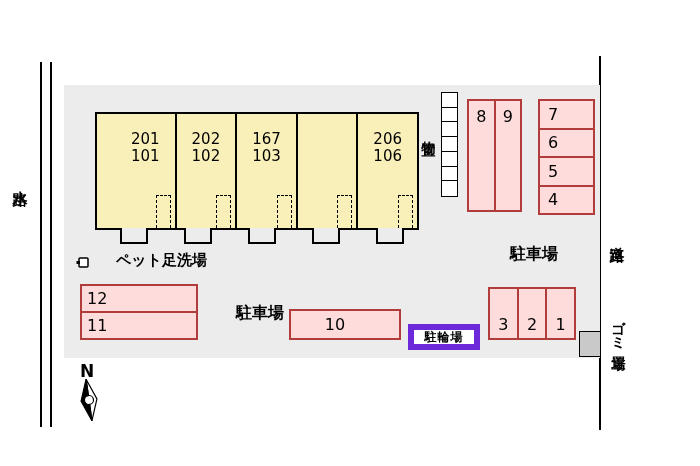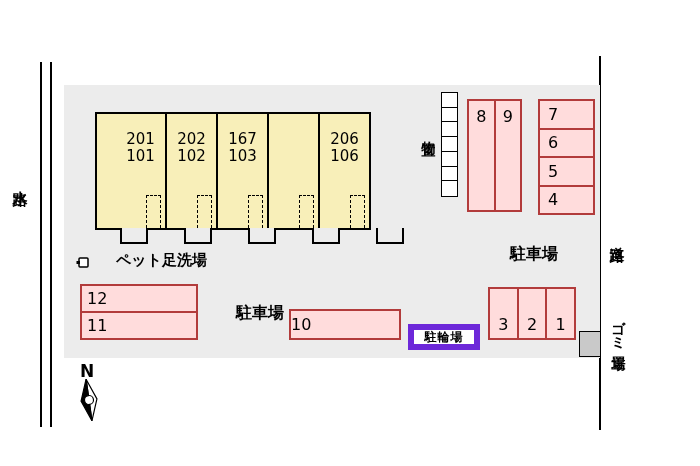--- a/index.html
+++ b/index.html
@@ -17,21 +17,21 @@
   .vtext { position:absolute; writing-mode:vertical-rl; text-orientation:upright; font-weight:bold; font-size:15px; letter-spacing:1px; line-height:1; }
   .waterway-label { left:12px; top:179px; }
   .road-label { left:609px; top:235px; }
   .garbage-label { left:612px; top:311px; font-size:14px; }
   .storage-label { left:422px; top:130px; font-size:14px; letter-spacing:2px; }
 
   
   .site { position:absolute; left:64px; top:85px; width:536px; height:273px; background:#ececec; }
 
   
-  .building { position:absolute; left:95px; top:112px; width:276px; height:118px; border:2px solid #000; background:#f8efb9; display:flex;padding-left:19px; }
+  .building { position:absolute; left:95px; top:112px; width:324px; height:118px; border:2px solid #000; background:#f8efb9; display:flex;padding-left:19px; }
   .unit { flex:1; position:relative; border-right:2px solid #000; }
   .unit:last-child { border-right:none;border-radius:6px; }
   .unit-label { text-align:center; margin-top:17px; font-size:15px; line-height:1.15; }
   .genkan { position:absolute; right:4px; bottom:0; width:15px; height:33px; border:1.5px dashed #000; border-bottom:none; }
   .step { position:absolute; top:228px; width:28px; height:16px; background:#ececec; border:2px solid #000; border-top:none; }
   .step-0 { left:120px; } .step-1 { left:184px; } .step-2 { left:248px; } .step-3 { left:312px; } .step-4 { left:376px; }
 
   
   .storage-stack { position:absolute; left:441px; top:92px; width:17px; height:105px; background:#fff; border:1.5px solid #000; display:grid; grid-template-rows:repeat(7,1fr); }
   .storage-cell { border-bottom:1px solid #000; }
@@ -41,21 +41,21 @@
   .stall-group { position:absolute; border:2px solid #b23b3b; background:#ffdcdc; display:flex; font-size:16px; }
   .group-89 { left:467px; top:99px; width:55px; height:113px; flex-direction:row; }
   .group-89 .stall { flex:1; display:flex; justify-content:center; padding-top:6px; }
   .group-89 .stall + .stall { border-left:2px solid #b23b3b; }
   .group-7654 { left:538px; top:99px; width:57px; height:116px; flex-direction:column; }
   .group-7654 .stall { flex:1; display:flex; align-items:center; padding-left:8px; }
   .group-7654 .stall + .stall { border-top:2px solid #b23b3b; }
   .group-1211 { left:80px; top:284px; width:118px; height:56px; flex-direction:column; }
   .group-1211 .stall { flex:1; display:flex; align-items:center; padding-left:5px; }
   .group-1211 .stall + .stall { border-top:2px solid #b23b3b; }
-  .group-10 { left:289px; top:309px; width:112px; height:31px; align-items:center; justify-content:flex-start; padding-right:20px; }
+  .group-10 { left:289px; top:309px; width:112px; height:31px; align-items:center; justify-content:center; padding-right:20px; }
   .group-321 { left:488px; top:287px; width:88px; height:53px; flex-direction:row; }
   .group-321 .stall { flex:1; display:flex; align-items:flex-end; justify-content:center; padding-bottom:4px; }
   .group-321 .stall + .stall { border-left:2px solid #b23b3b; }
 
   
   .htext { position:absolute; font-weight:bold; font-size:16px; line-height:1;margin-left:23px; }
   .parking-upper { left:487px; top:246px; }
   .parking-lower { left:213px; top:305px; }
   .petwash-label { left:93px; top:253px; font-size:15px; }
   .petwash-icon { position:absolute; left:76px; top:254px; }

